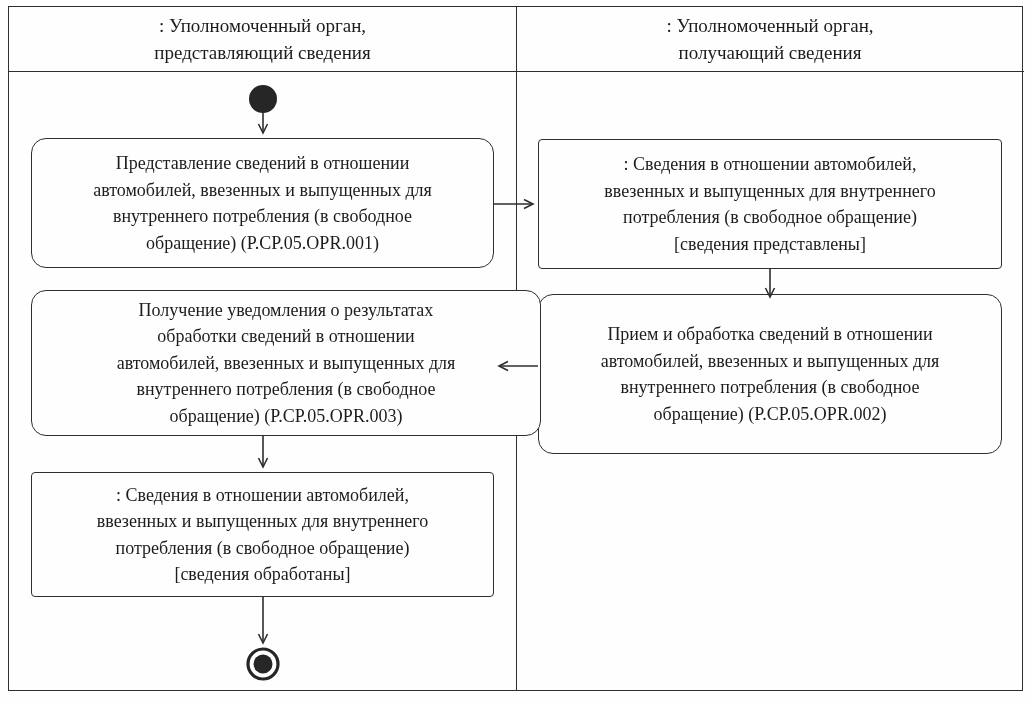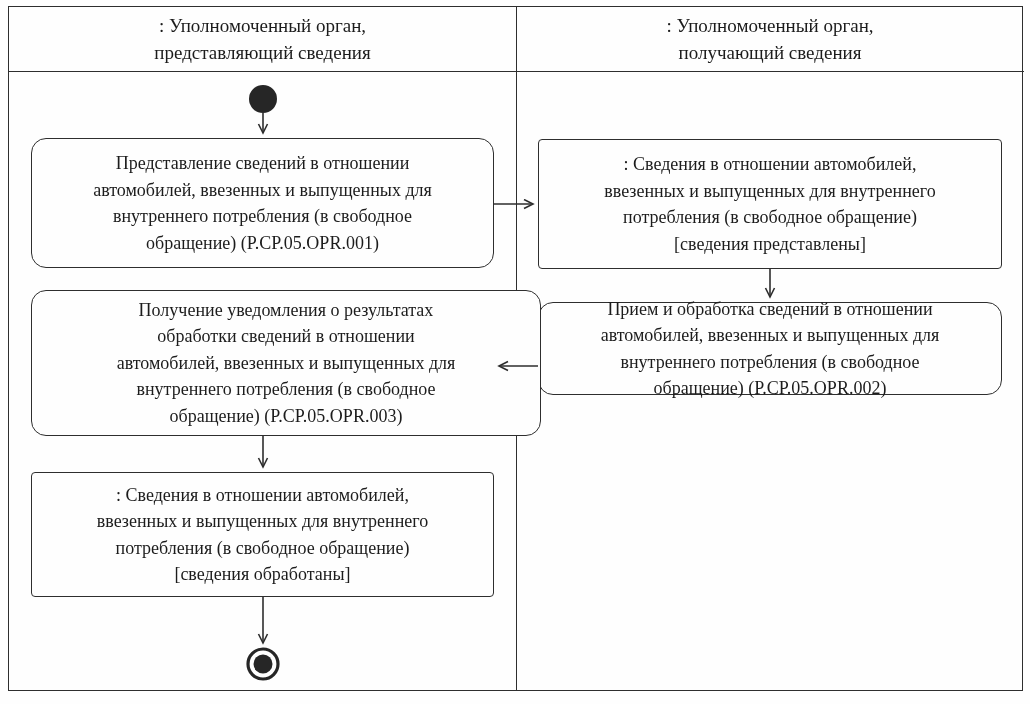--- a/index.html
+++ b/index.html
@@ -33,21 +33,21 @@
     position:absolute; box-sizing:border-box;
     border:1.5px solid #2e2e2e; background:#fefefe;
     display:flex; align-items:center; justify-content:center;
     text-align:center; white-space:pre-line;
     font-size:18px; line-height:26.5px; padding:4px 10px;
   }
   .node.action { border-radius:15px; }
   .node.object { border-radius:4px; }
   #n-opr001 { left:31px;  top:138px; width:463px; height:130px; }
   #n-obj-provided { left:538px; top:139px; width:464px; height:130px; }
-  #n-opr002 { left:538px; top:302px; width:464px; height:93px; }
+  #n-opr002 { left:538px; top:294px; width:464px; height:160px; }
   #n-opr003 { left:31px;  top:290px; width:510px; height:146px; }
   #n-obj-processed { left:31px; top:472px; width:463px; height:125px; }
   svg.overlay { position:absolute; left:0; top:0; width:1030px; height:704px; pointer-events:none; }
 </style>
 </head>
 <body>
 
 <div id="stage">
 
   <div class="frame"></div>

